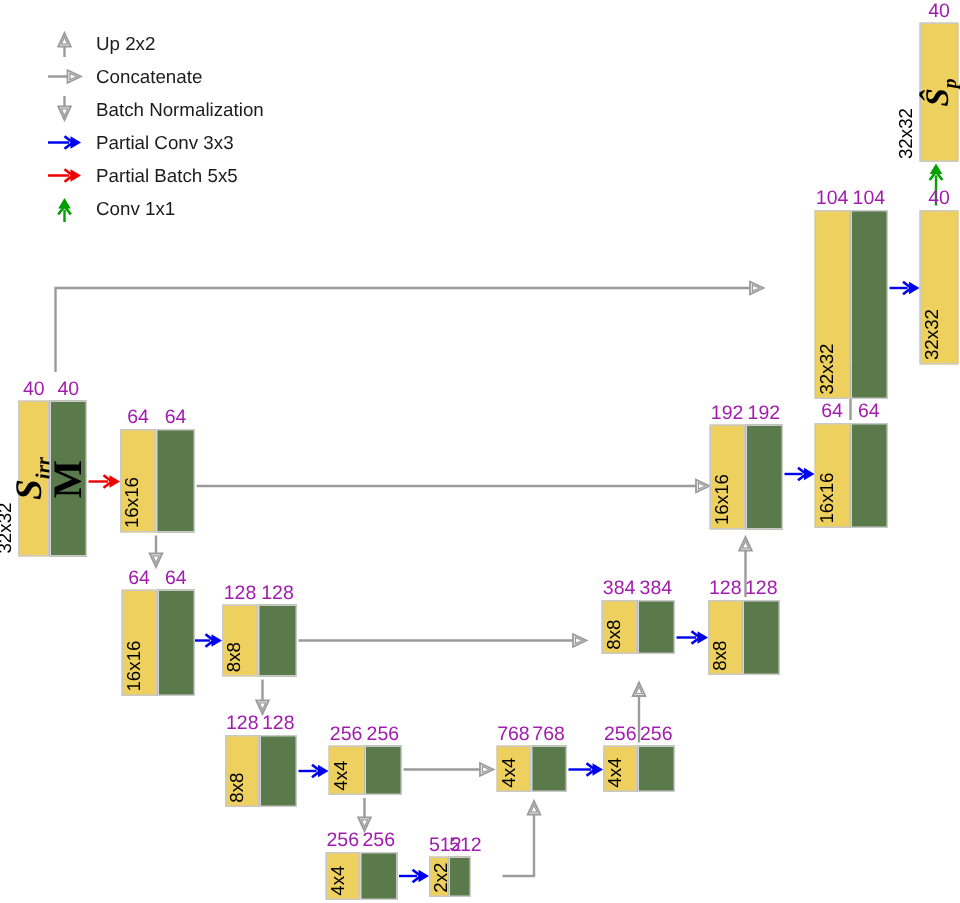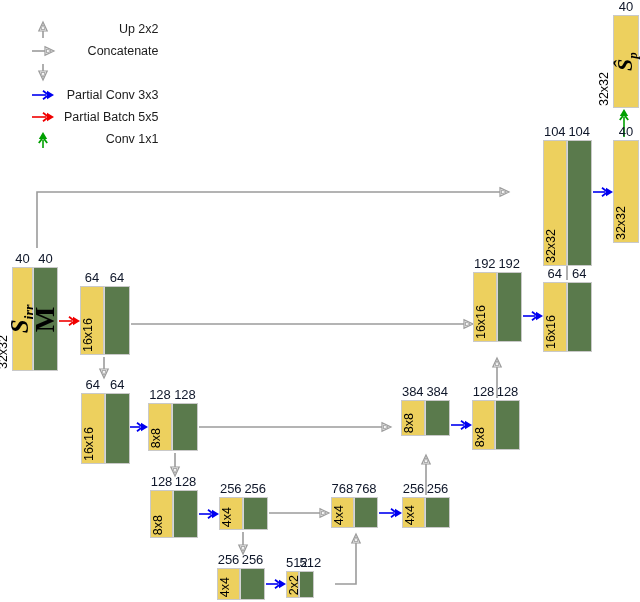--- a/index.html
+++ b/index.html
@@ -7,28 +7,28 @@
     position:relative;
     width:640px;height:602px;
     background:#ffffff;
     font-family:"Liberation Sans","DejaVu Sans",sans-serif;
     overflow:hidden;
   }
   #arrow-layer{position:absolute;left:0;top:0;width:640px;height:602px;z-index:1;}
 
   
   #legend{position:absolute;left:30px;top:18px;z-index:2;}
-  .legend-row{display:flex;align-items:center;height:22px;justify-content:space-between;}
+  .legend-row{display:flex;align-items:center;height:22px;}
   .legend-icon{width:26px;height:20px;flex:0 0 26px;}
   .legend-label{margin-left:8px;font-size:12.5px;color:#1c1c1c;white-space:nowrap;}
 
   
   .block{position:absolute;z-index:2;}
   .tops{position:absolute;left:0;right:0;top:-15px;height:14px;display:flex;
-        font-size:13px;line-height:14px;color:#0f172a;}
+        font-size:13px;line-height:14px;color:#a21caf;}
   .tops span{text-align:center;}
   .tops .t1{width:48%;} .tops .t2{width:52%;} .tops .tfull{width:100%;}
   .halves{display:flex;width:100%;height:100%;box-sizing:border-box;}
   .half{position:relative;height:100%;box-sizing:border-box;border:1px solid #c9c9c9;}
   .half.f{background:#edd05e;width:48%;}
   .half.m{background:#5a7a4c;width:52%;border-left:1px solid #d6d6d6;}
   .half.single{width:100%;background:#edd05e;}
   .block.input .half.f{width:46%;} .block.input .half.m{width:54%;}
   .block.input .tops .t1{width:46%;} .block.input .tops .t2{width:54%;}
 
@@ -180,20 +180,21 @@
       <span class="legend-label">Concatenate</span>
     </div>
     <div class="legend-row">
       <svg class="legend-icon">
           <g>
             <polyline points="13,1 13,9" fill="none" stroke="#9b9b9b" stroke-width="1.6"></polyline>
             <path d="M13,17 L8.8,8 L17.2,8 Z" fill="#ffffff" stroke="#9b9b9b" stroke-width="1.2"></path>
             <path d="M13,14.4 L10.9,9.6 L15.1,9.6 Z" fill="none" stroke="#9b9b9b" stroke-width="0.9"></path>
           </g>
         </svg>
+      <span class="legend-label">Batch Normalization</span>
     </div>
     <div class="legend-row">
       <svg class="legend-icon">
           <g>
             <polyline points="2,10 16,10" fill="none" stroke="#0000f0" stroke-width="1.6"></polyline>
             <path d="M13,14.2 L18.5,10 L13,5.8" fill="none" stroke="#0000f0" stroke-width="1.8"></path>
             <path d="M24,10 L17,14.2 L17,5.8 Z" fill="#0000f0"></path>
           </g>
         </svg>
       <span class="legend-label">Partial Conv 3x3</span>
@@ -376,21 +377,21 @@
         <span class="t2">128</span>
       </div>
     <div class="halves">
         <div class="half f">
           <span class="dim">8x8</span>
         </div>
         <div class="half m"></div>
       </div>
   </div>
 
-  <div class="block" style="left:473px;top:272px;width:49px;height:70px">
+  <div class="block" style="left:473px;top:283px;width:49px;height:70px">
     <div class="tops">
         <span class="t1">192</span>
         <span class="t2">192</span>
       </div>
     <div class="halves">
         <div class="half f">
           <span class="dim">16x16</span>
         </div>
         <div class="half m"></div>
       </div>

